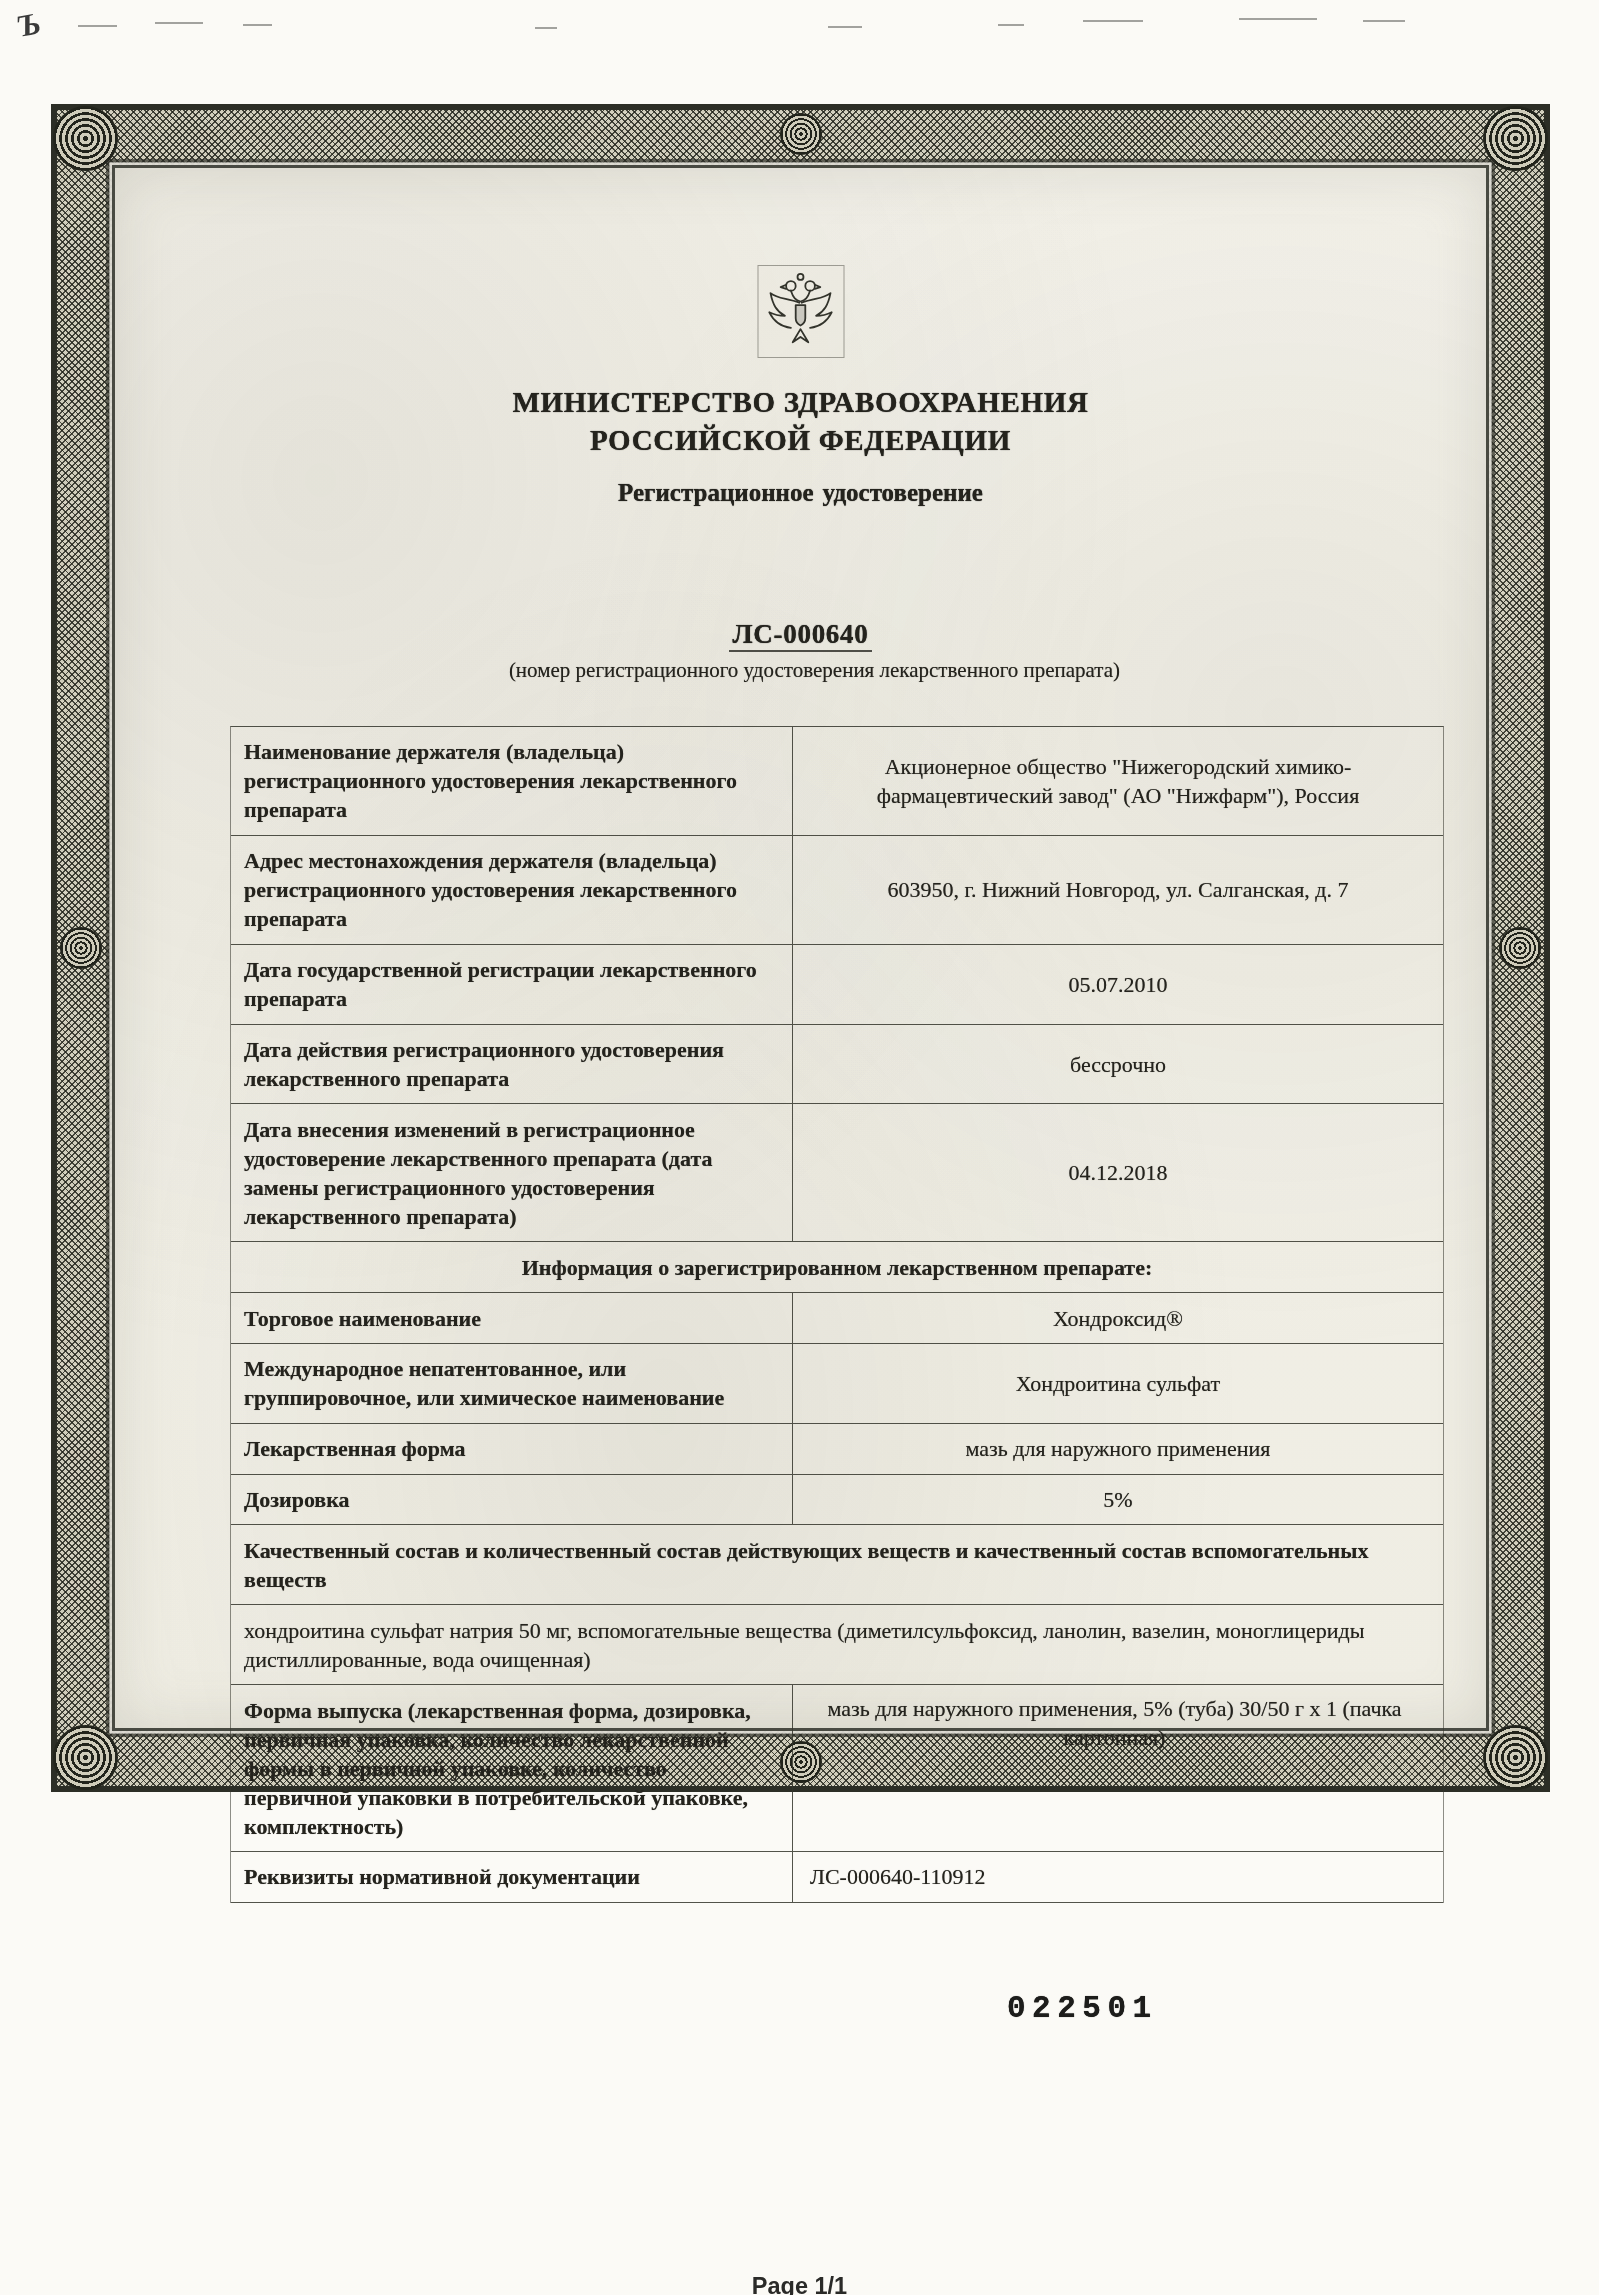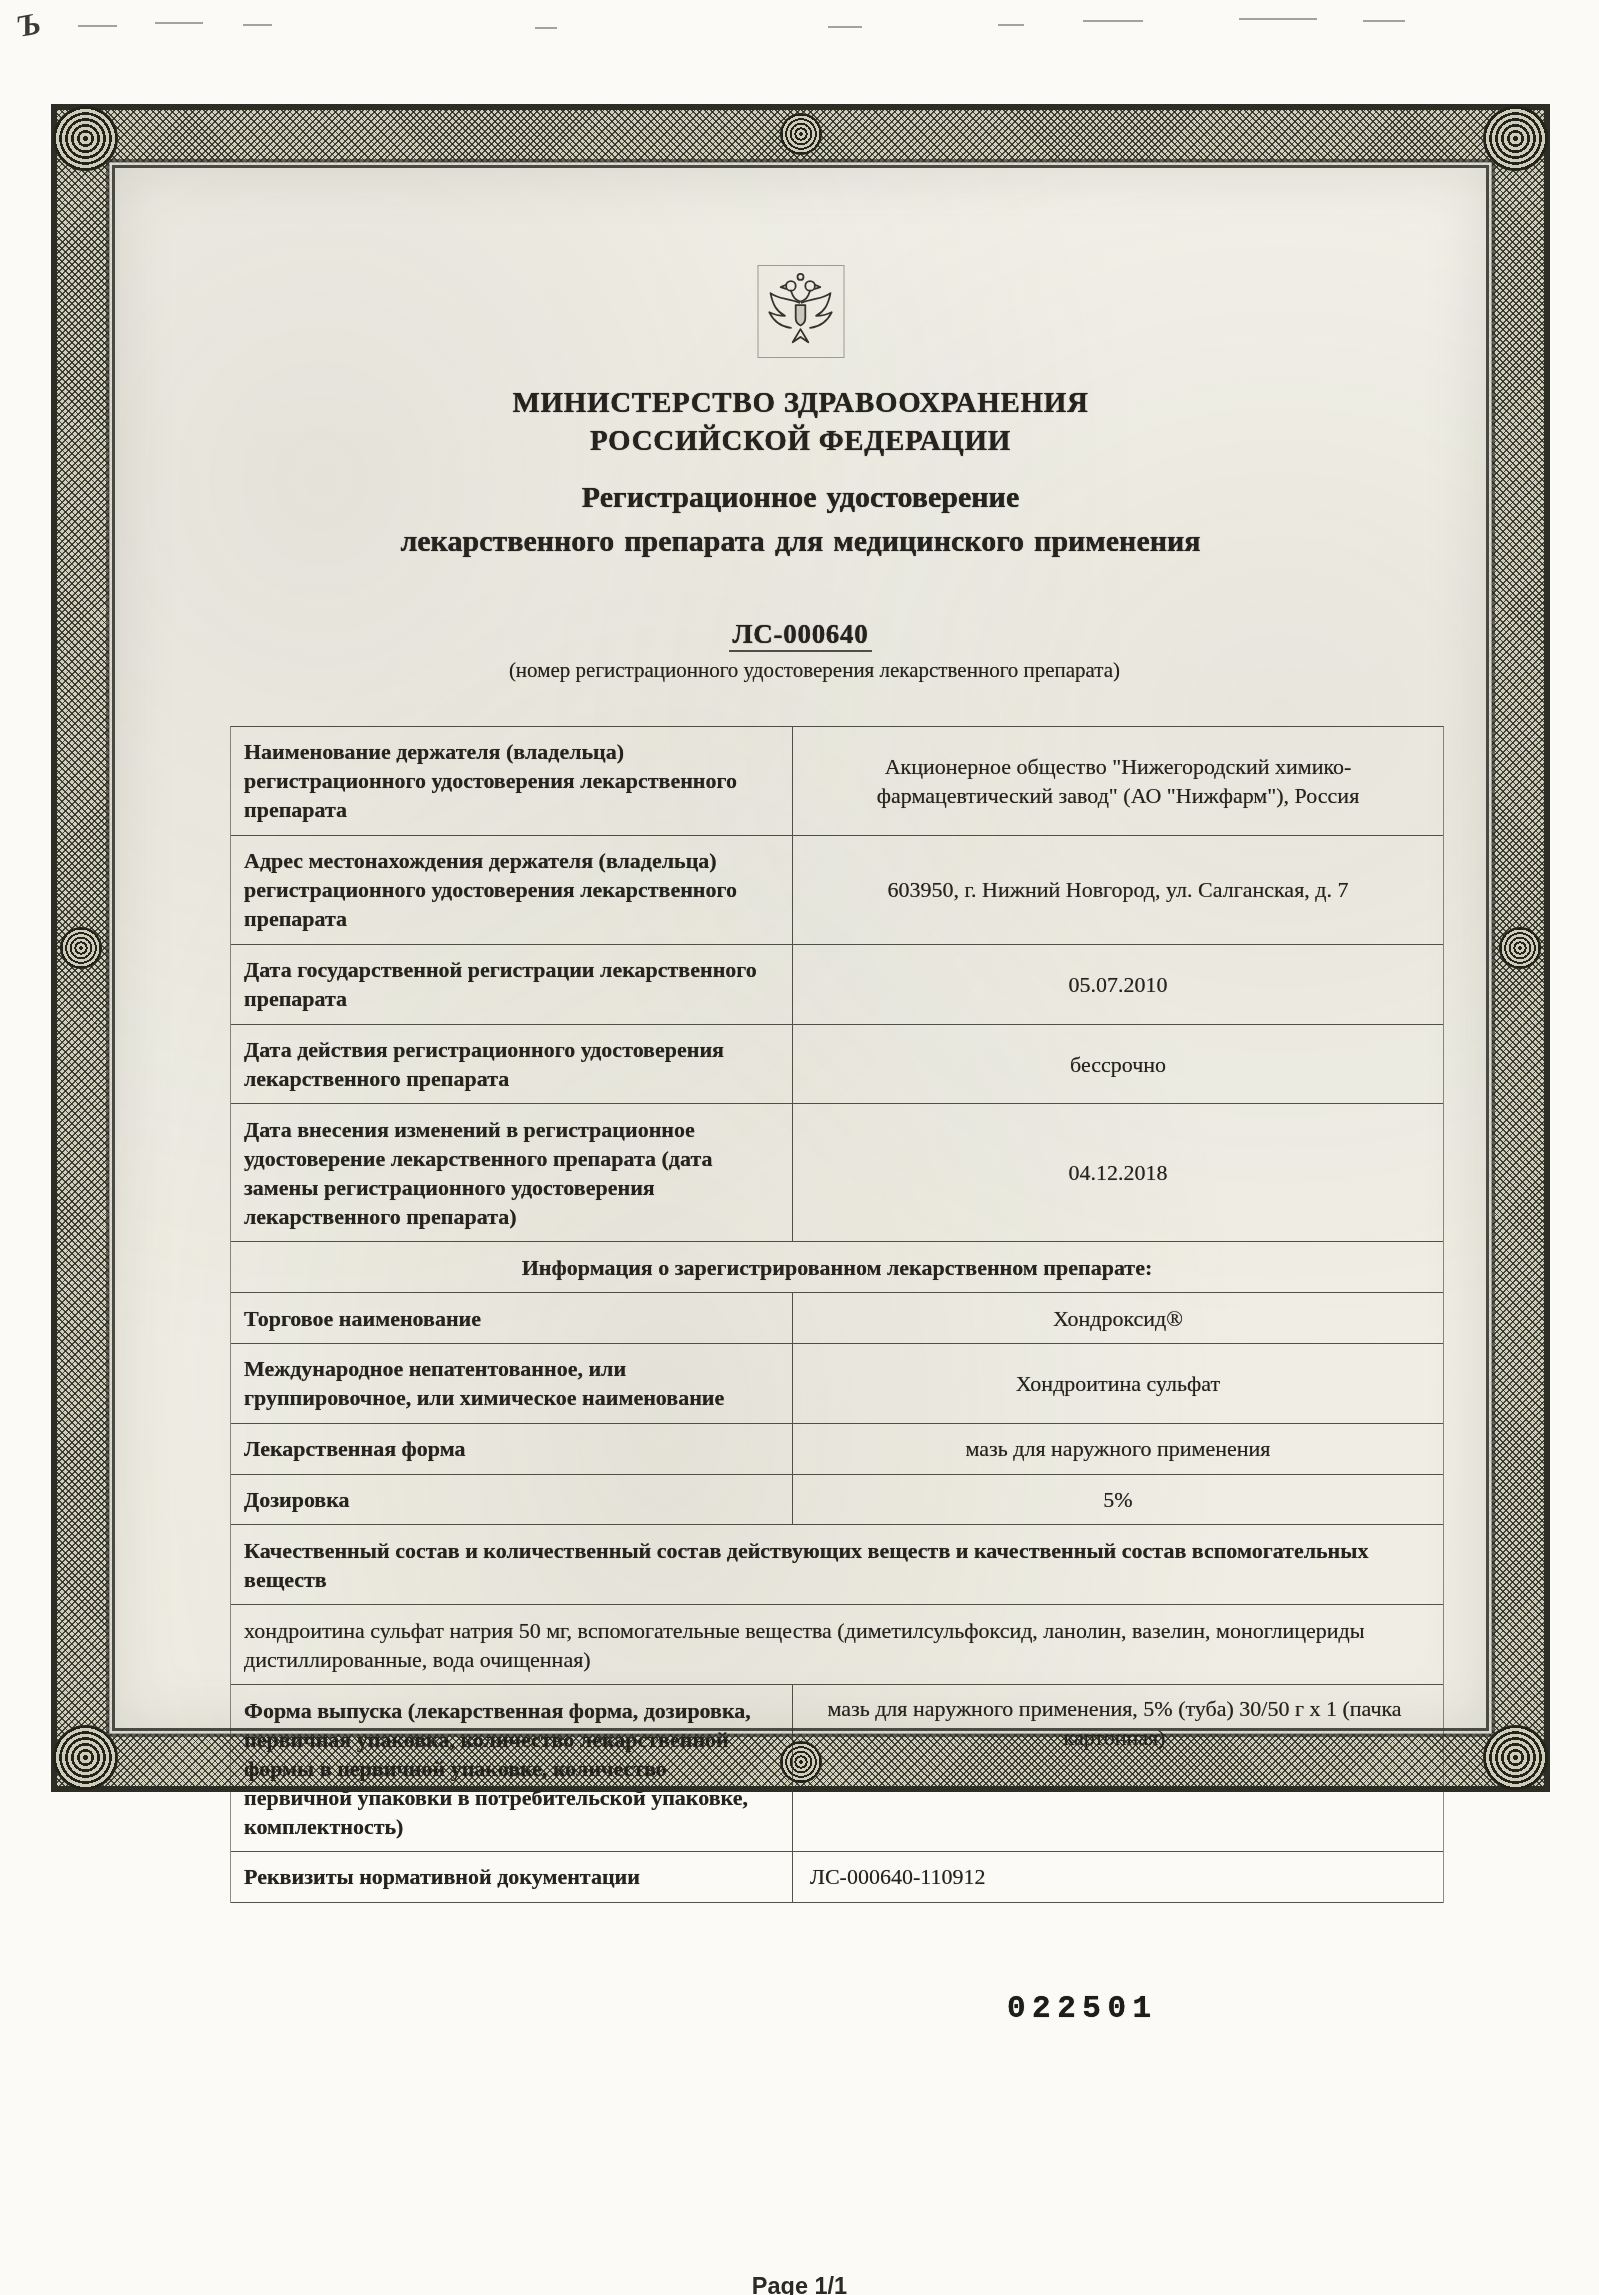--- a/index.html
+++ b/index.html
@@ -77,21 +77,21 @@
     position:absolute;top:97px;left:50%;transform:translateX(-50%);
     padding:3.9px 6.5px;border:1.3px solid rgba(60,60,52,0.45);
     background:rgba(235,233,222,0.4);
   }
   .ministry{
     position:absolute;top:215px;left:0;right:0;text-align:center;
     font-size:29px;font-weight:bold;line-height:1.32;letter-spacing:0.7px;
   }
   .doc-title{
     position:absolute;top:307px;left:0;right:0;text-align:center;
-    font-size:30px;font-weight:bold;line-height:1.45;word-spacing:2.6px;
+    font-size:25px;font-weight:bold;line-height:1.45;word-spacing:2.6px;
   }
   .reg-number{
     position:absolute;top:451px;left:0;right:0;text-align:center;
     font-size:27px;font-weight:bold;letter-spacing:0.7px;
   }
   .reg-number span{border-bottom:2px solid rgba(40,40,34,0.8);padding:0 3.9px 1.3px;}
   .reg-caption{
     position:absolute;top:490px;left:0;right:0;text-align:center;font-size:21px;padding-left:28px;
   }
 
@@ -174,21 +174,20 @@
       </svg>
     </div>
 
     <div class="ministry ink heavy">
       <div>МИНИСТЕРСТВО ЗДРАВООХРАНЕНИЯ</div>
       <div>РОССИЙСКОЙ ФЕДЕРАЦИИ</div>
     </div>
 
     <div class="doc-title ink heavy">
       <div>Регистрационное удостоверение</div>
-      <div>лекарственного препарата для медицинского применения</div>
     </div>
 
     <div class="reg-number ink heavy">
       <span>ЛС-000640</span>
     </div>
     <div class="reg-caption ink">(номер регистрационного удостоверения лекарственного препарата)</div>
 
     <div class="tbl ink">
 
       <div class="row pair">

